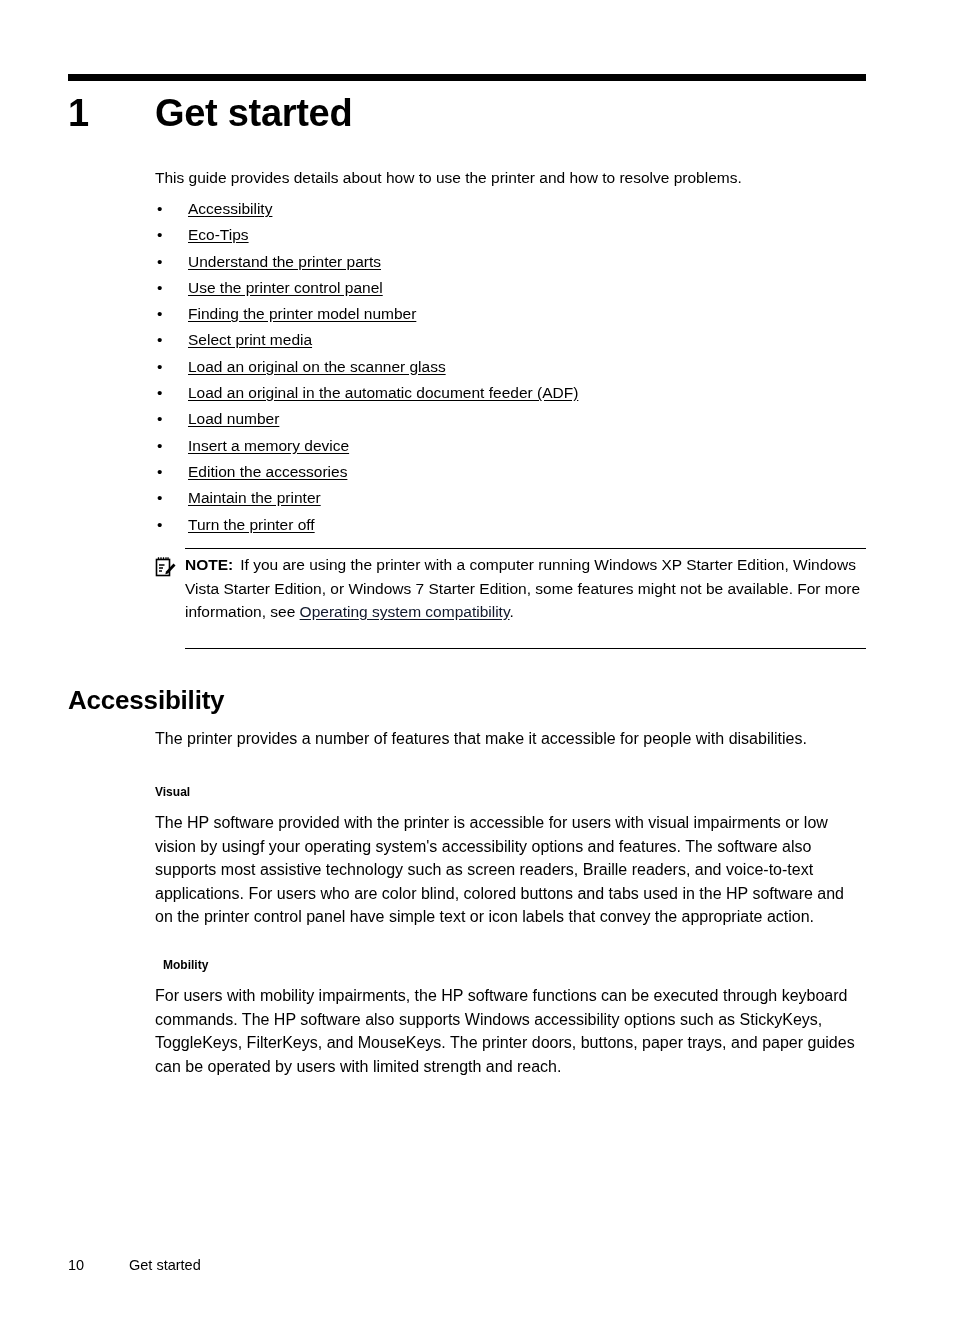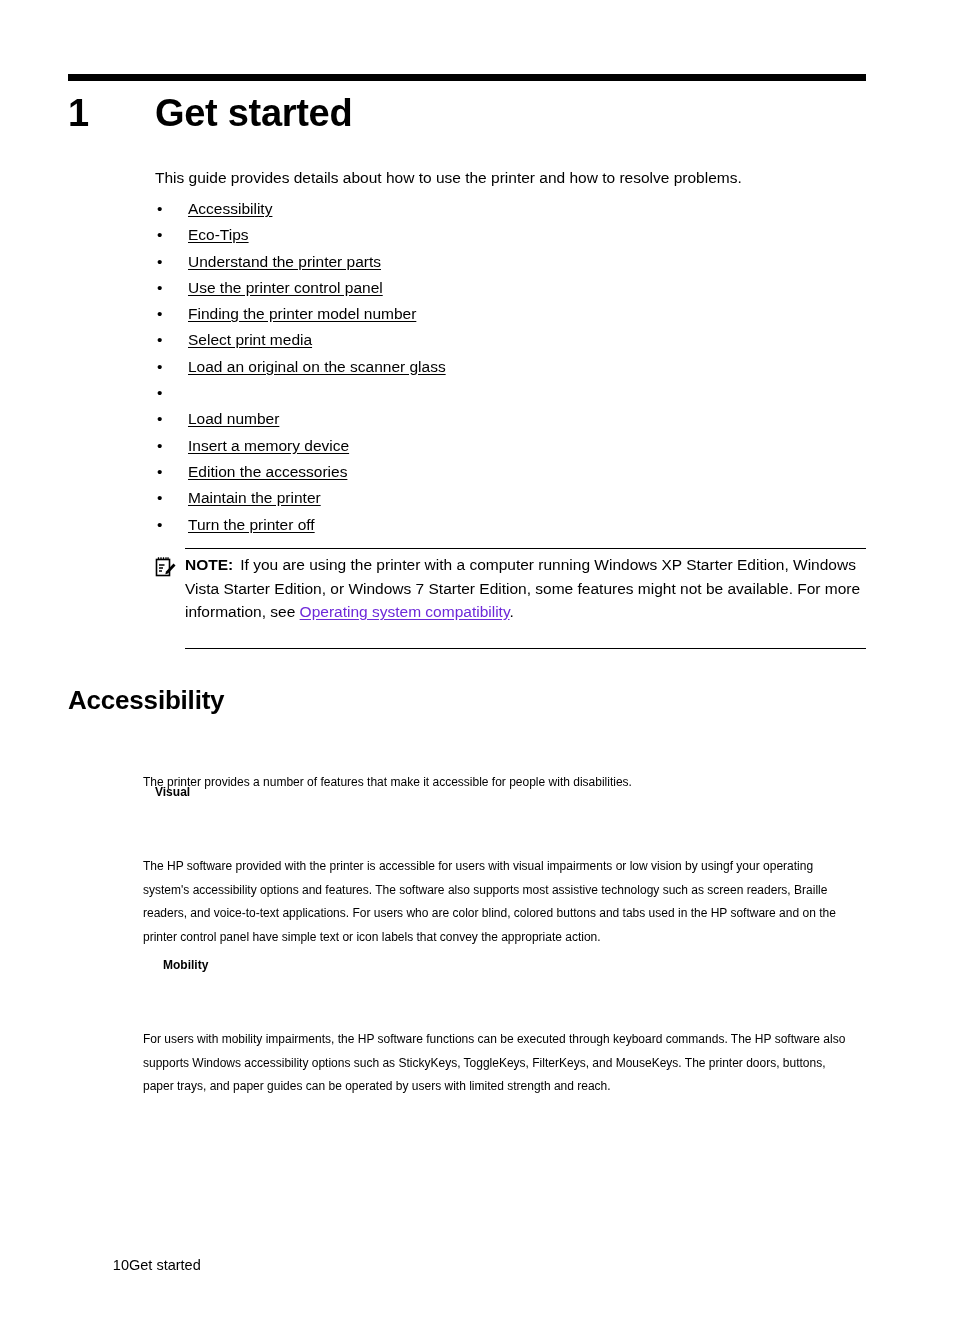--- a/index.html
+++ b/index.html
@@ -64,53 +64,53 @@
   }
   .note-icon {
     position:absolute; left:0px; top:8px; width:22px; height:22px;
   }
   .note-body {
     position:absolute; left:30px; top:5px; width:681px;
     font-size:15.5px; line-height:23.5px;
   }
   .note-label { font-weight:bold; }
   .note-gap { display:inline-block; width:7px; }
-  .inline-link { text-decoration:underline; color:#6d28d9; text-underline-offset:2px; }
+  .inline-link { text-decoration:underline; color:#0f172a; text-underline-offset:2px; }
 
   
   .h1-section {
     position:absolute; left:68px; top:684px; width:798px;
     font-size:26px; font-weight:bold; line-height:32px;
     letter-spacing:-0.2px;
   }
 
   .p-block {
-    position:absolute; left:143px; width:711px;
-    font-size:12px; line-height:23.5px;margin-top:44px;
+    position:absolute; left:155px; width:711px;
+    font-size:16px; line-height:23.5px;
   }
   .h2-sub {
     position:absolute; left:155px; width:711px;
     font-size:12px; font-weight:bold; line-height:20px;
   }
 
   
   .pos-intro-acc { top:727px; }
   .pos-visual-h  { top:782px; }
   .pos-visual-p  { top:811px; }
   .pos-mobility-h{ top:955px;margin-left:8px; }
   .pos-mobility-p{ top:984px; }
   .pos-support-h { top:1105px; }
   .pos-support-p { top:1134px; }
 
   
   .footer {
     position:absolute; left:68px; top:1256px; width:798px;
     font-size:14.5px; line-height:19px;
   }
-  .footer-pageno { display:inline-block; width:61px;text-align:right; }
+  .footer-pageno { display:inline-block; width:61px; }
   .footer-chapter { display:inline; }
 </style>
 </head>
 <body>
 
 <div class="page">
 
   <div class="rule-bar"></div>
 
   <div class="chapter-head">
@@ -143,20 +143,21 @@
     <li class="toc-item">
       <span class="dot">•</span>
       <a class="toc-link" href="#">Select print media</a>
     </li>
     <li class="toc-item">
       <span class="dot">•</span>
       <a class="toc-link" href="#">Load an original on the scanner glass</a>
     </li>
     <li class="toc-item">
       <span class="dot">•</span>
+      <a class="toc-link" href="#">Load an original in the automatic document feeder (ADF)</a>
     </li>
     <li class="toc-item">
       <span class="dot">•</span>
       <a class="toc-link" href="#">Load number</a>
     </li>
     <li class="toc-item">
       <span class="dot">•</span>
       <a class="toc-link" href="#">Insert a memory device</a>
     </li>
     <li class="toc-item">

